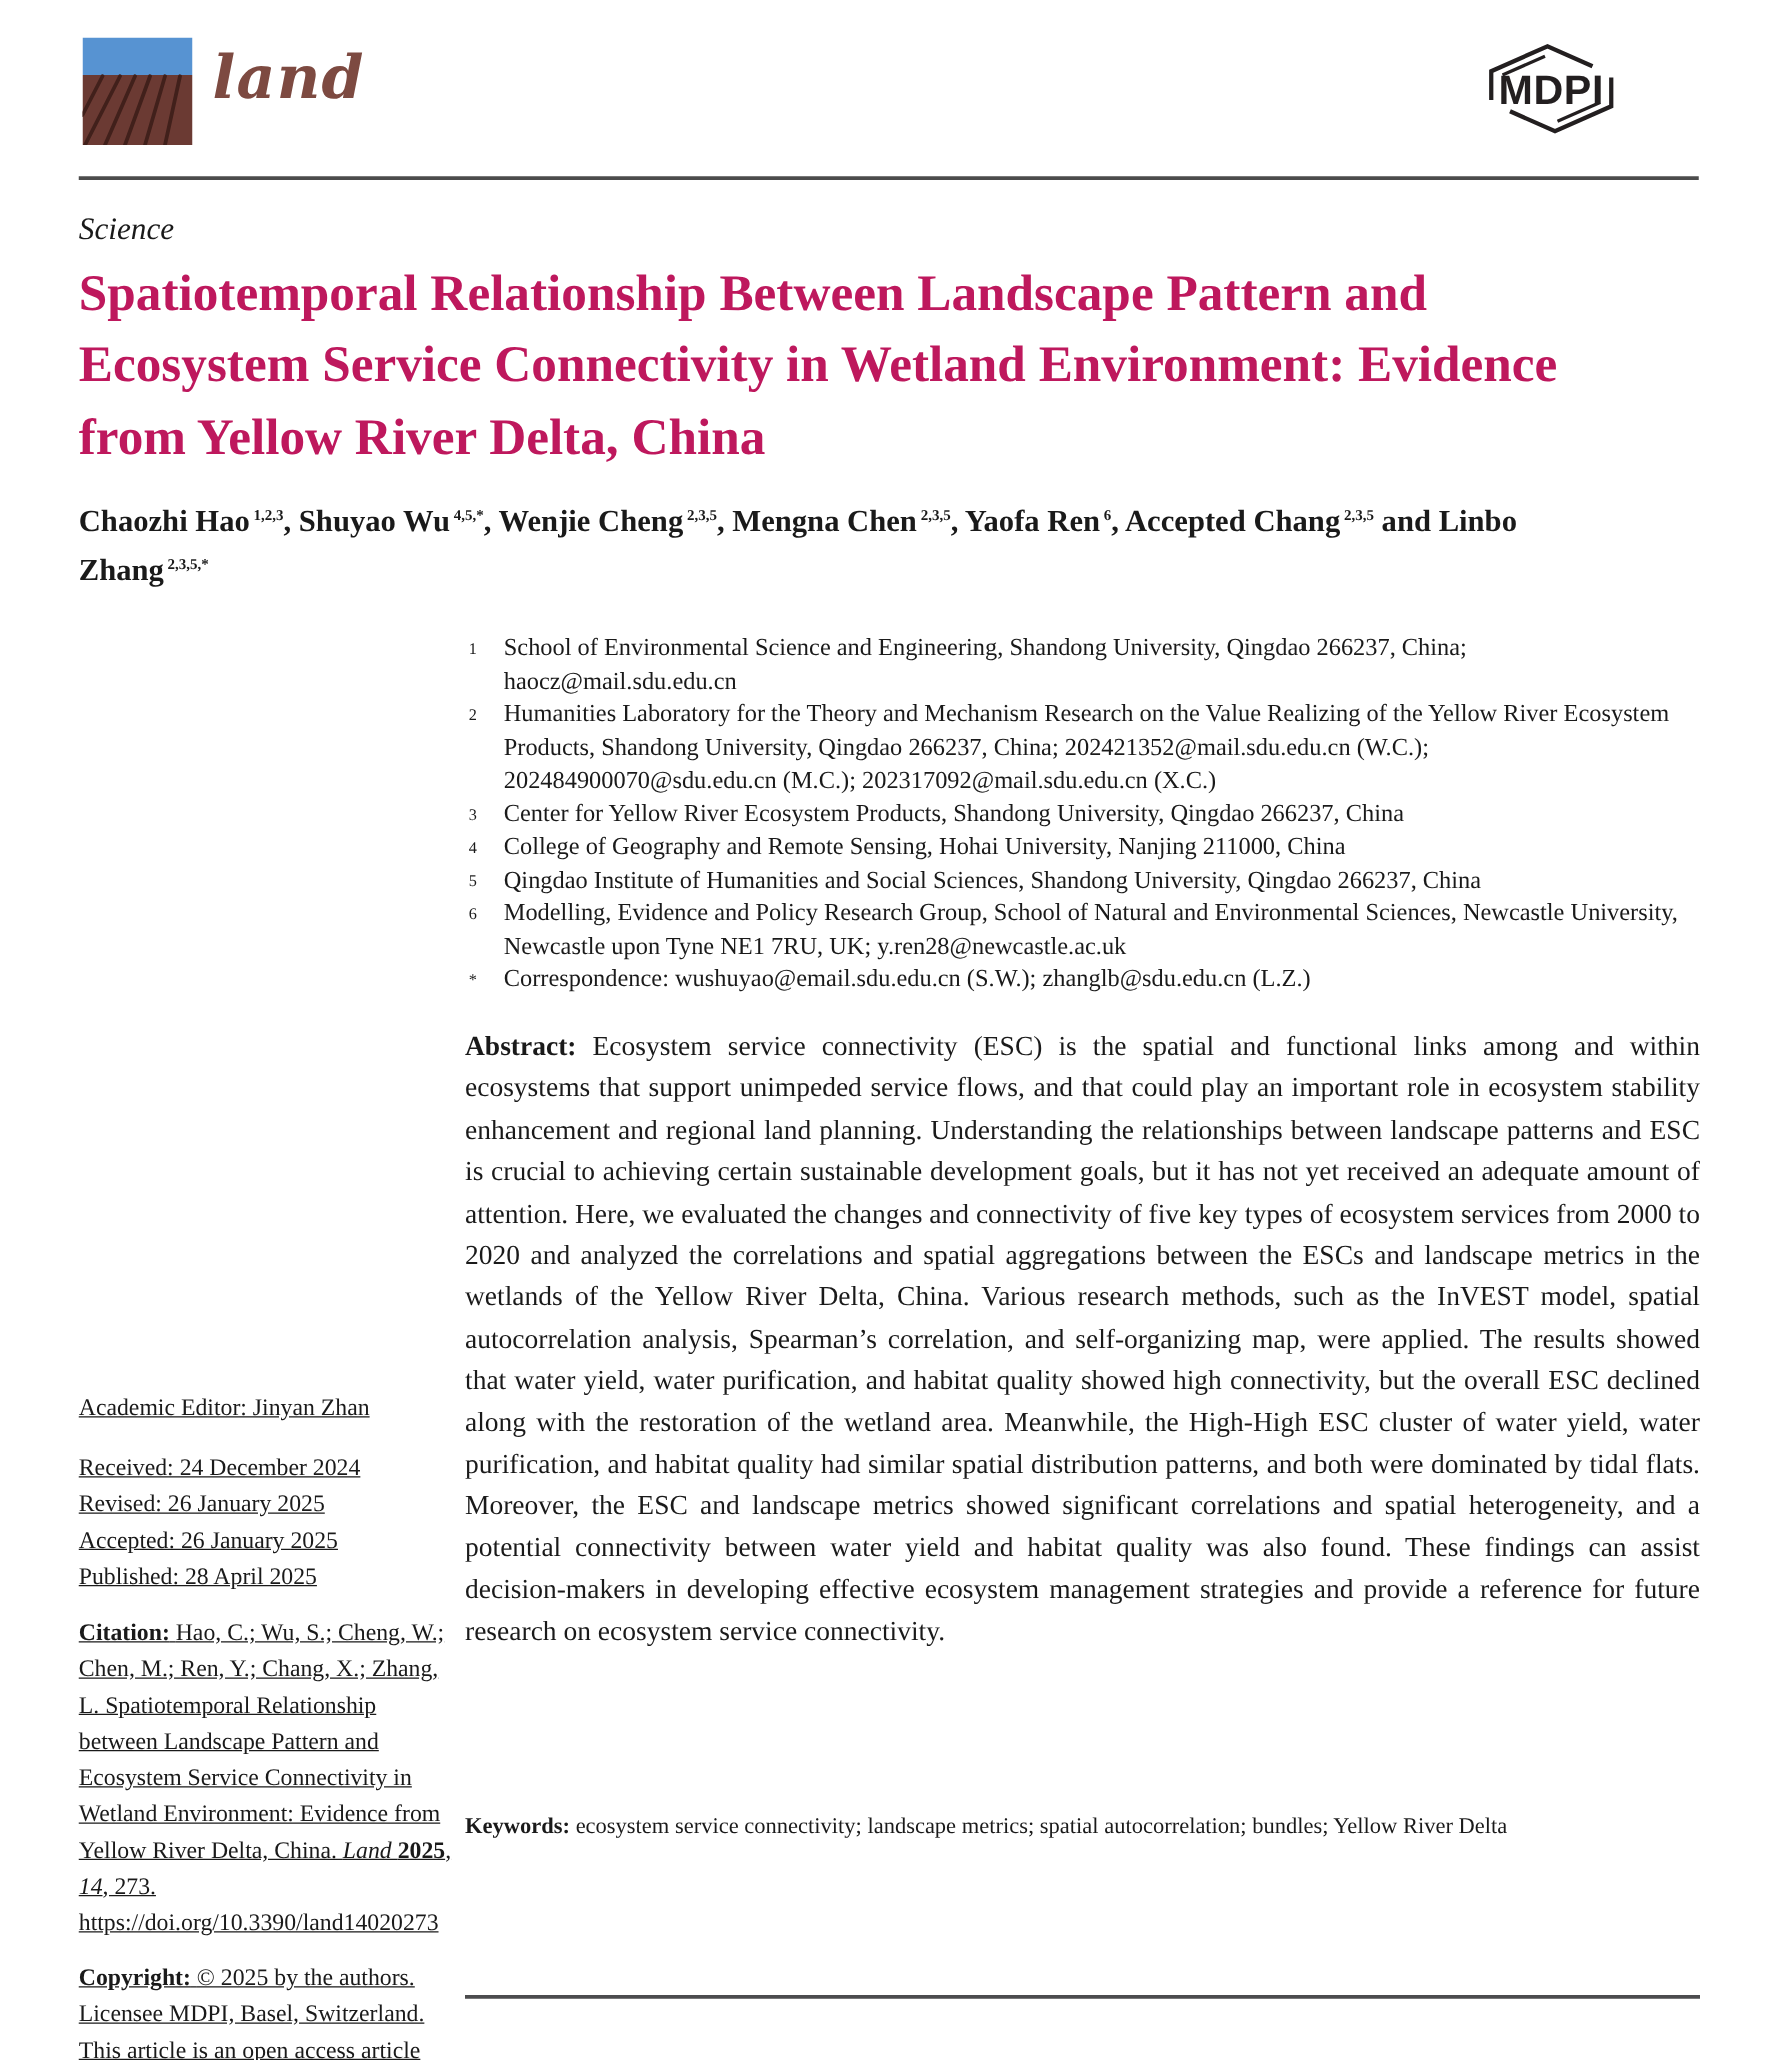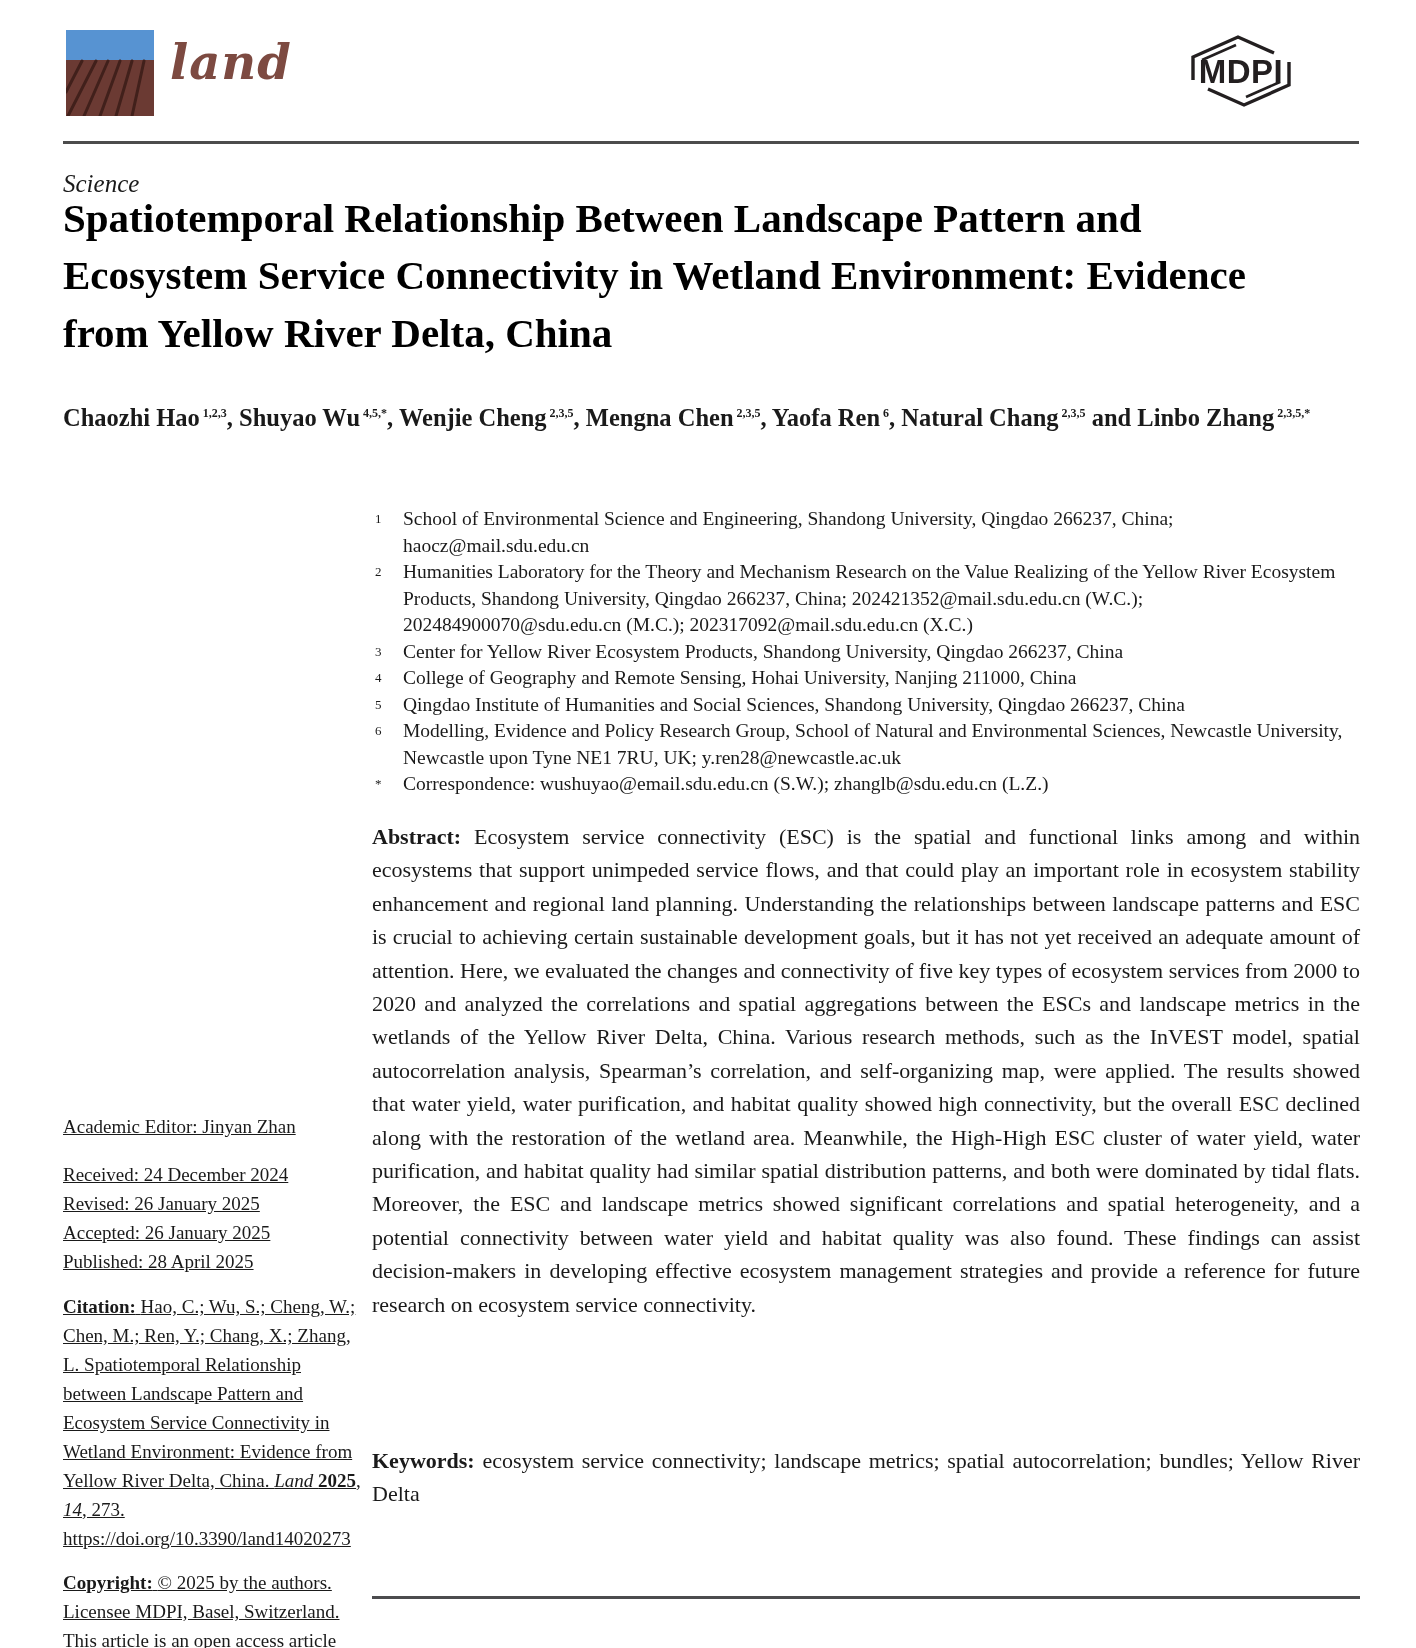--- a/index.html
+++ b/index.html
@@ -25,23 +25,23 @@
     position: absolute; left: 63px; top: 141px;
     width: 1296px; height: 3px; background: #4c4c4c;
   }
 
   
   .article-type {
     position: absolute; left: 63px; top: 170px;
     font-style: italic; font-size: 25px;
   }
   .paper-title {
-    position: absolute; left: 63px; top: 190px; width: 1260px;
+    position: absolute; left: 63px; top: 206px; width: 1260px;
     font-weight: bold; font-size: 41px; line-height: 1.40;
-    color: #000000;
+    color: #be185d;
   }
   .authors {
     position: absolute; left: 63px; top: 399px; width: 1250px;
     font-weight: bold; font-size: 24.5px; line-height: 1.58;
   }
   .authors sup { font-size: 12px; margin-left: 3px; font-weight: bold; }
 
   
   .affils {
     position: absolute; left: 372px; top: 506px; width: 992px;
@@ -53,21 +53,21 @@
     font-size: 13px; vertical-align: super;
   }
 
   
   .abstract {
     position: absolute; left: 372px; top: 820px; width: 988px;
     font-size: 22px; line-height: 33.4px; text-align: justify;
   }
   .keywords {
     position: absolute; left: 372px; top: 1444px; width: 988px;
-    font-size: 22px; line-height: 33.4px; text-align: justify;
+    font-size: 18px; line-height: 33.4px; text-align: justify;
   }
   .rule-bottom {
     position: absolute; left: 372px; top: 1596px;
     width: 988px; height: 3px; background: #4c4c4e;
   }
 
   
   .side { font-size: 19px; line-height: 29px; width: 300px; text-decoration: underline; }
   .side-editor   { position: absolute; left: 63px; top: 1112px; }
   .side-dates    { position: absolute; left: 63px; top: 1160px; }
@@ -119,21 +119,21 @@
       <span class="author"><span></span><span>Chaozhi Hao</span><sup>1,2,3</sup><span>, </span></span>
     
       <span class="author"><span></span><span>Shuyao Wu</span><sup>4,5,*</sup><span>, </span></span>
     
       <span class="author"><span></span><span>Wenjie Cheng</span><sup>2,3,5</sup><span>, </span></span>
     
       <span class="author"><span></span><span>Mengna Chen</span><sup>2,3,5</sup><span>, </span></span>
     
       <span class="author"><span></span><span>Yaofa Ren</span><sup>6</sup><span>, </span></span>
     
-      <span class="author"><span></span><span>Natural Chang</span><sup>2,3,5</sup><span> </span></span>
+      <span class="author"><span></span><span>Accepted Chang</span><sup>2,3,5</sup><span> </span></span>
     
       <span class="author"><span>and </span><span>Linbo Zhang</span><sup>2,3,5,*</sup><span></span></span>
     </div>
 
   <div class="affils">
 
       <div class="affil"><sup class="affil-marker">1</sup><span>School of Environmental Science and Engineering, Shandong University, Qingdao 266237, China; haocz@mail.sdu.edu.cn</span></div>
 
       <div class="affil"><sup class="affil-marker">2</sup><span>Humanities Laboratory for the Theory and Mechanism Research on the Value Realizing of the Yellow River Ecosystem Products, Shandong University, Qingdao 266237, China; 202421352@mail.sdu.edu.cn (W.C.); 202484900070@sdu.edu.cn (M.C.); 202317092@mail.sdu.edu.cn (X.C.)</span></div>
 

